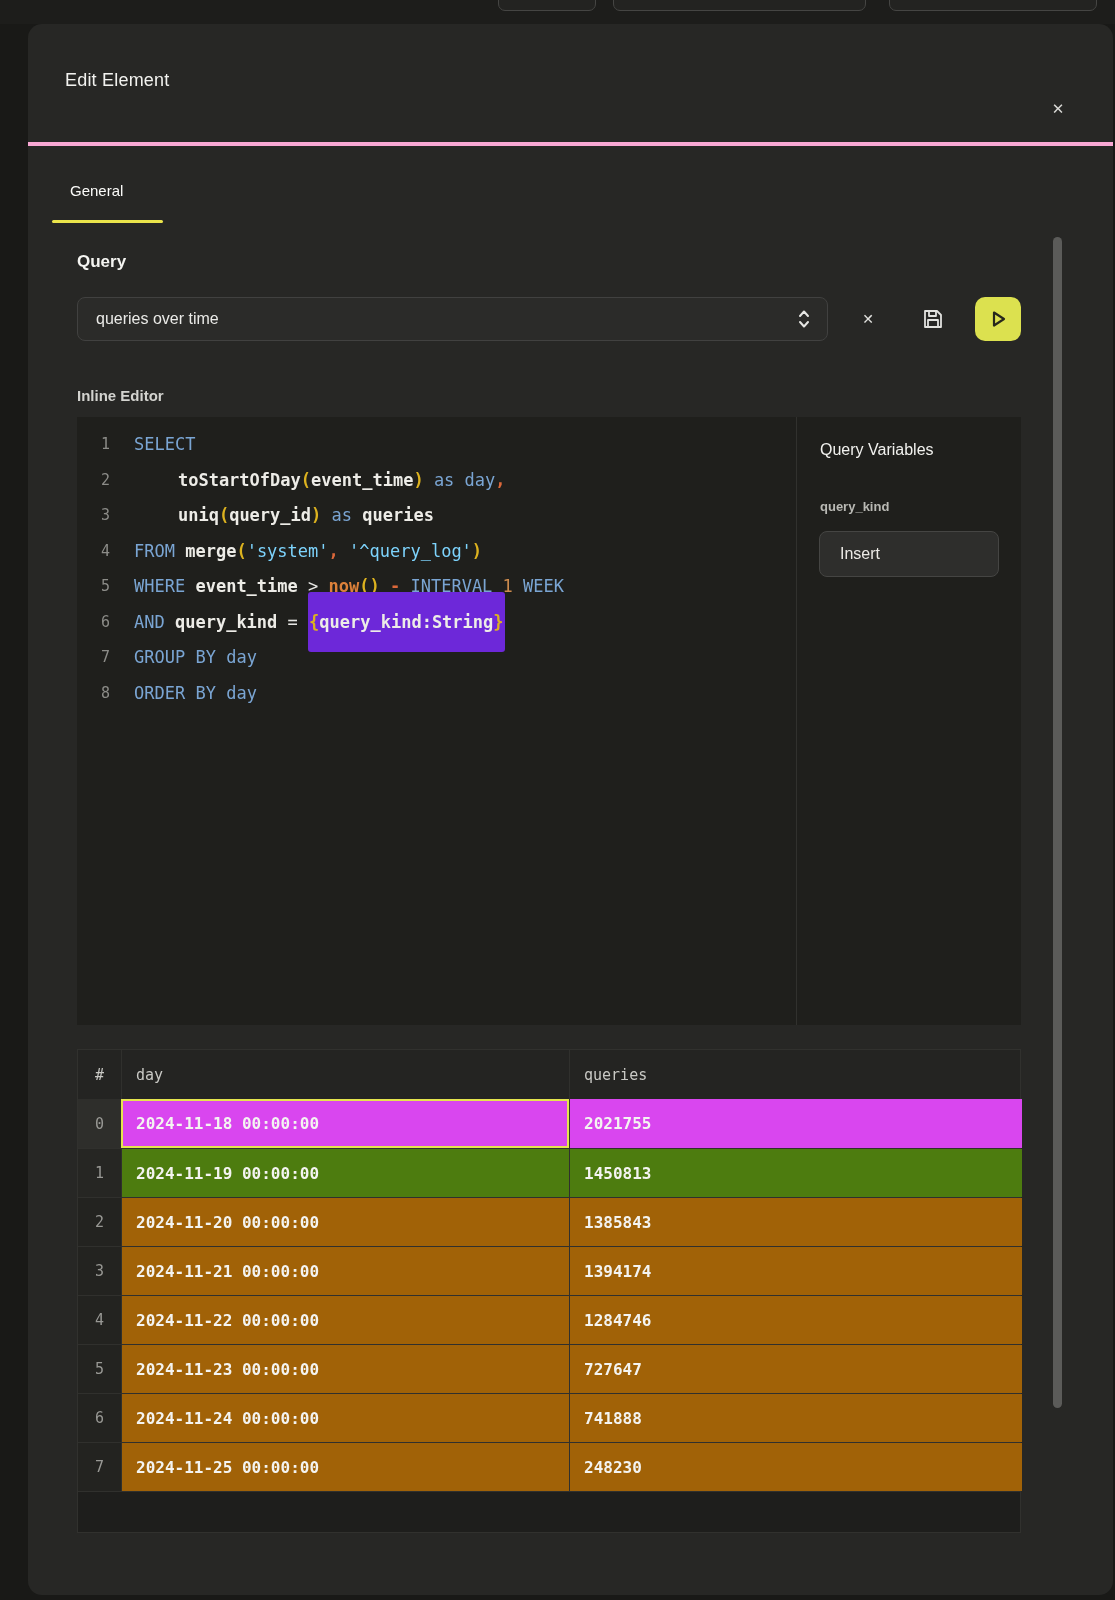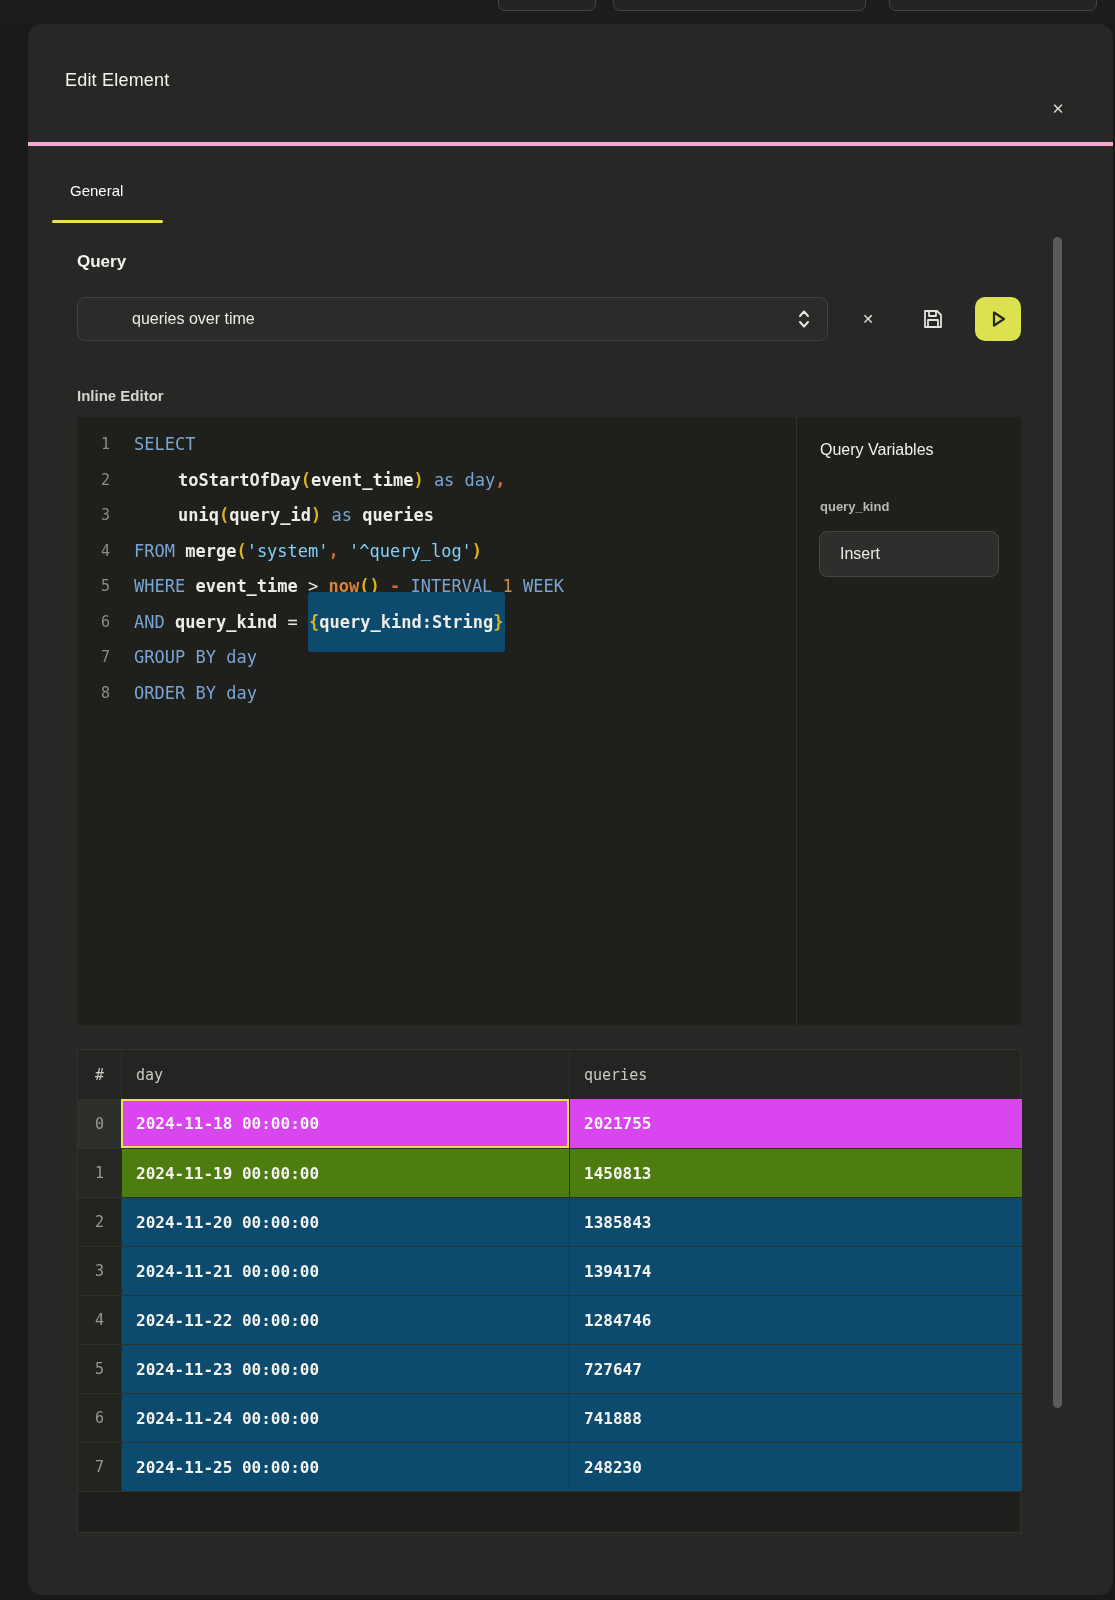--- a/index.html
+++ b/index.html
@@ -30,21 +30,21 @@
                    background:#eae44b; border-radius:2px; }
 
   .section-heading { position:absolute; left:49px; top:228px; font-size:17px;
                      font-weight:bold; color:#f4f4f1; }
 
   
   .query-select { position:absolute; left:49px; top:273px; width:751px; height:44px;
                   background:#2b2b29; border:1px solid #414140; border-radius:8px;
                   display:flex; align-items:center; padding:0 16px 0 18px;
                   cursor:pointer; }
-  .query-select .value { flex:1; font-size:16px; color:#eaeae7;margin-left:36px; }
+  .query-select .value { flex:1; font-size:16px; color:#eaeae7; }
   .chev { width:14px; height:22px; }
   .icon-btn { position:absolute; width:34px; height:34px; top:278px; display:flex;
               align-items:center; justify-content:center; color:#e2e2df;
               cursor:pointer; }
   .icon-btn.clear { left:823px; font-size:14px; }
   .icon-btn.save  { left:888px; }
   .run-btn { position:absolute; left:947px; top:273px; width:46px; height:44px;
              background:#dce14f; border-radius:10px; display:flex;
              align-items:center; justify-content:center; cursor:pointer; }
 
@@ -63,21 +63,21 @@
   .indent { display:inline-block; width:4ch; margin-left:3px;
             border-left:1px solid #3b3b38; }
   .tok-kw    { color:#7aa5d3; }
   .tok-fn    { color:#edece7; font-weight:bold; }
   .tok-paren { color:#dcb21f; font-weight:bold; }
   .tok-str   { color:#7dd3fc; }
   .tok-num   { color:#cd8b4d; }
   .tok-orange{ color:#dd813a; font-weight:bold; }
   .tok-punct { color:#dc683a; font-weight:bold; }
   .tok-plain { color:#e7e7e4; }
-  .hl { background:#0c4a6e; border-radius:3px; padding:20px 1px; }
+  .hl { background:#6d28d9; border-radius:3px; padding:20px 1px; }
 
   .editor-divider { position:absolute; left:719px; top:0; width:1px; height:608px;
                     background:#31312e; }
   .vars-panel { position:absolute; left:720px; top:0; width:224px; height:608px; }
   .vars-title { position:absolute; left:23px; top:24px; font-size:16px;
                 font-weight:500; color:#f1f1ee; }
   .var-name { position:absolute; left:23px; top:82px; font-size:13px;
               font-weight:bold; color:#b9b9b4; }
   .insert-btn { position:absolute; left:22px; top:114px; width:180px; height:46px;
                 background:#2e2e2c; border:1px solid #454543; border-radius:8px;
@@ -88,21 +88,21 @@
   .rtable { position:absolute; left:49px; top:1025px; width:944px;
             border:1px solid #31312e; font-family:"DejaVu Sans Mono", monospace; }
   .t-row { display:grid; grid-template-columns:43px 448px 453px; height:49px;
            border-top:1px solid #30302d; }
   .t-row:first-child { border-top:none; }
   .t-head { background:#242422; color:#c9c9c5; font-size:15px; }
   .t-cell { display:flex; align-items:center; padding-left:14px;
             border-left:1px solid #30302d; overflow:hidden; }
   .t-cell:first-child { border-left:none; justify-content:center; padding-left:0; }
   .c-idx { background:#232320; color:#989894; font-size:15px; }
-  .c-val { background:#0c4a6e; color:#f4f4f1; font-size:16px; font-weight:bold; }
+  .c-val { background:#a16207; color:#f4f4f1; font-size:16px; font-weight:bold; }
   .t-row.r1 .c-idx { background:#262623; }
   .t-row.r1 .c-val { background:#4d7c0f; }
   .t-row.sel .c-idx { background:#2e2e2b; }
   .t-row.sel .c-val { background:#d946ef; }
   .t-row.sel .c-day { outline:2px solid #e5e54e; outline-offset:-2px; }
   .t-footer { height:41px; background:#1e1e1c; border-top:1px solid #30302d; }
 
   
   .scroll-thumb { position:absolute; left:1025px; top:213px; width:9px;
                   height:1171px; background:#5b5b59; border-radius:5px;

